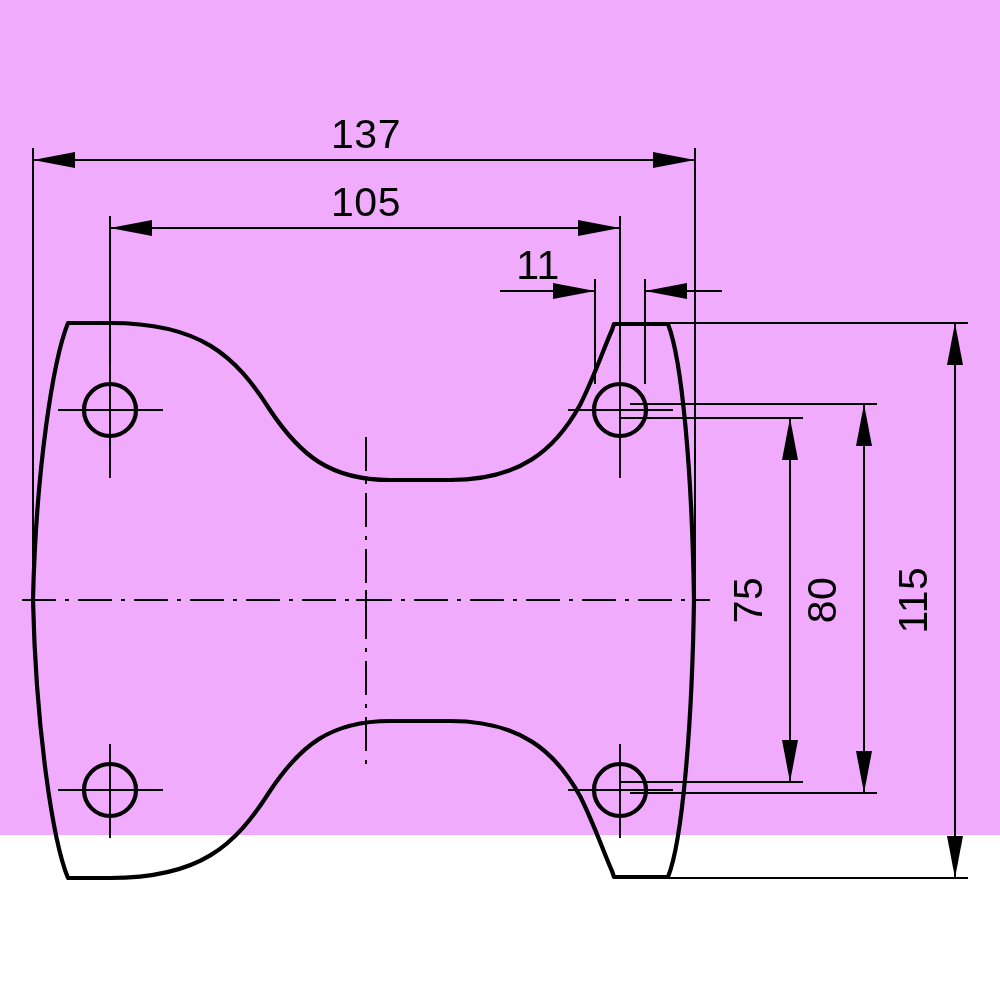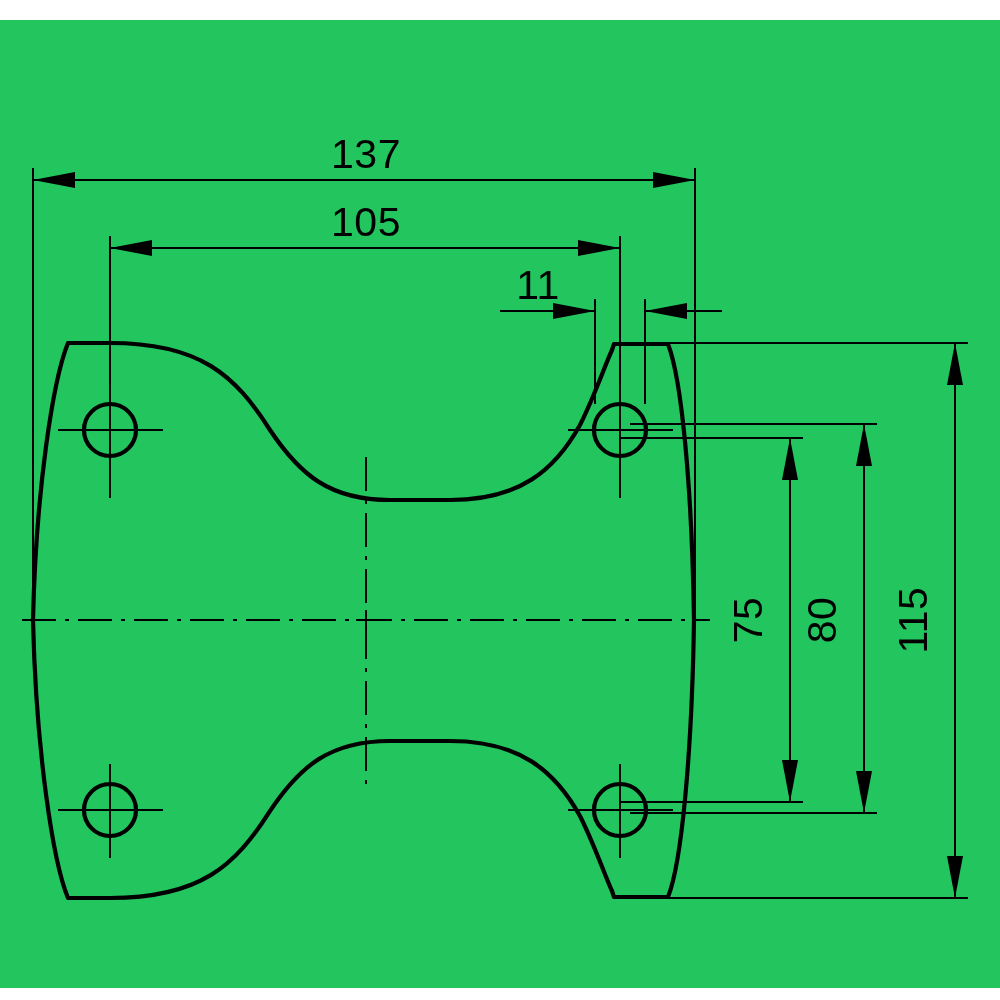--- a/index.html
+++ b/index.html
@@ -9,23 +9,22 @@
   }
   body {
     width: 1000px;
     height: 1000px;
     font-family: "Liberation Sans", sans-serif;
     overflow: hidden;
   }
   #drawing-root {
     position: relative;
     width: 1000px;
-    height: 968px;
-    background: #22c55e;
-    margin-top: 20px;
+    height: 835px;
+    background: #f0abfc;
   }
   svg#tech-drawing {
     display: block;
     width: 1000px;
     height: 1000px;
   }
   .outline {
     fill: none;
     stroke: #000000;
     stroke-width: 4.2;

